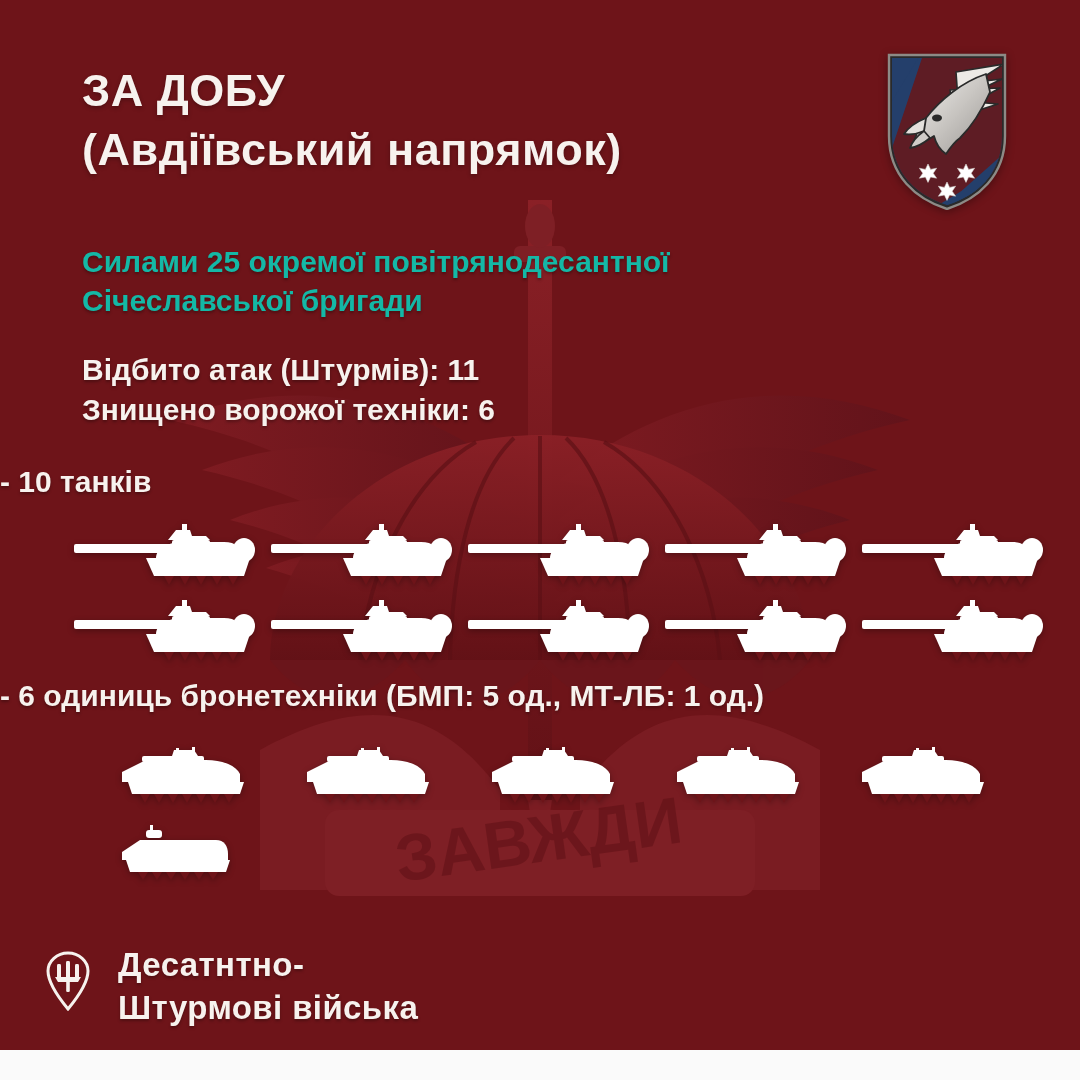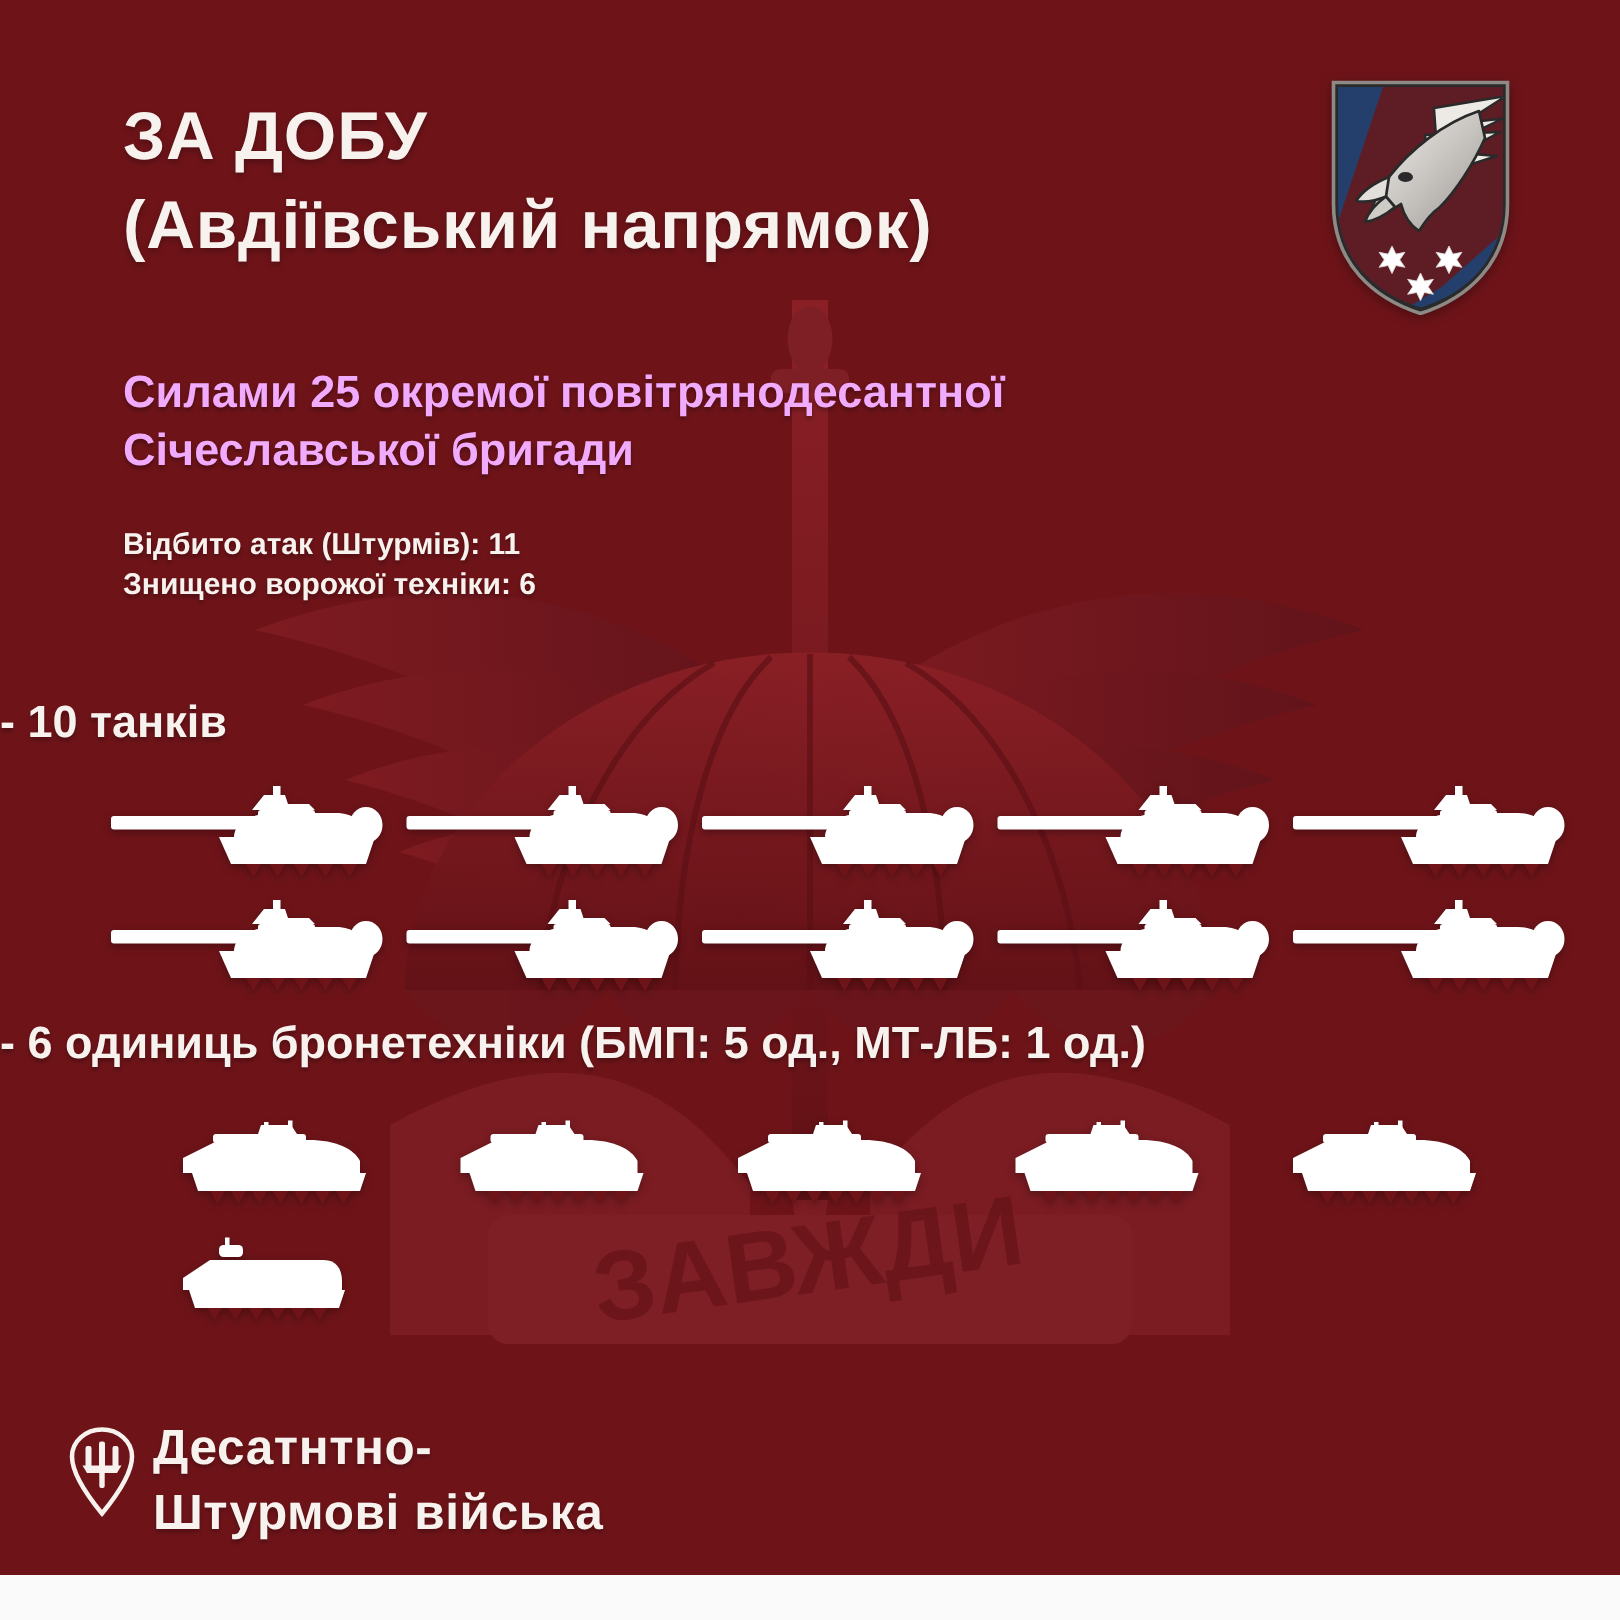--- a/index.html
+++ b/index.html
@@ -35,26 +35,26 @@
     letter-spacing:.5px;white-space:pre-line;
     text-shadow:0 2px 4px rgba(0,0,0,.28);
   }
   .emblem{position:absolute;left:884px;top:52px;width:126px;height:158px;}
   .emblem svg{width:100%;height:100%;display:block;
     filter:drop-shadow(0 2px 4px rgba(0,0,0,.35));}
 
   
   .body-text{position:absolute;left:82px;top:242px;z-index:10;width:880px;}
   .lede{
-    color:#f0abfc;font-weight:bold;font-size:30px;line-height:1.30;
+    color:#14b8a6;font-weight:bold;font-size:30px;line-height:1.30;
     white-space:pre-line;text-shadow:0 2px 3px rgba(0,0,0,.30);
   }
   .stats{margin-top:30px;}
   .stat-line{
-    color:#F7F2EE;font-weight:bold;font-size:20px;line-height:1.33;
+    color:#F7F2EE;font-weight:bold;font-size:30px;line-height:1.33;
     text-shadow:0 2px 3px rgba(0,0,0,.30);
   }
 
   
   .section{position:absolute;left:0;width:1080px;z-index:10;}
   .sec-tanks{top:464px;}
   .sec-armor{top:678px;}
   .sec-label{
     color:#F7F2EE;font-weight:bold;font-size:30px;line-height:1.2;
     text-shadow:0 2px 3px rgba(0,0,0,.30);
@@ -70,21 +70,21 @@
   .slot{display:flex;align-items:flex-end;justify-content:flex-start;}
   .slot svg{display:block;}
   .veh{filter:drop-shadow(0 2px 3px rgba(0,0,0,.30));}
 
   
   .footer{position:absolute;left:44px;top:944px;z-index:20;
     display:flex;align-items:flex-start;}
   .chute-icon{width:48px;height:62px;margin-top:6px;}
   .chute-icon svg{width:100%;height:100%;display:block;}
   .footer-text{
-    margin-left:10px;color:#F7F2EE;font-weight:bold;font-size:33px;
+    margin-left:26px;color:#F7F2EE;font-weight:bold;font-size:33px;
     line-height:1.30;white-space:pre-line;letter-spacing:.4px;
     text-shadow:0 2px 3px rgba(0,0,0,.28);
   }
 </style>
 </head>
 <body>
 
 <div class="poster">
 
   <div class="watermark">

